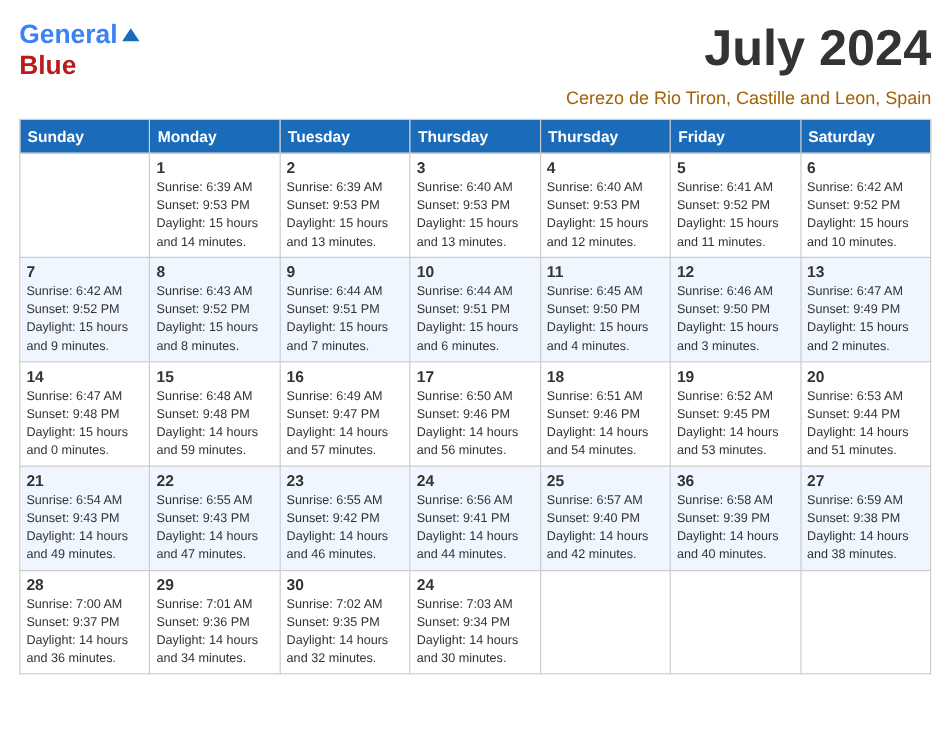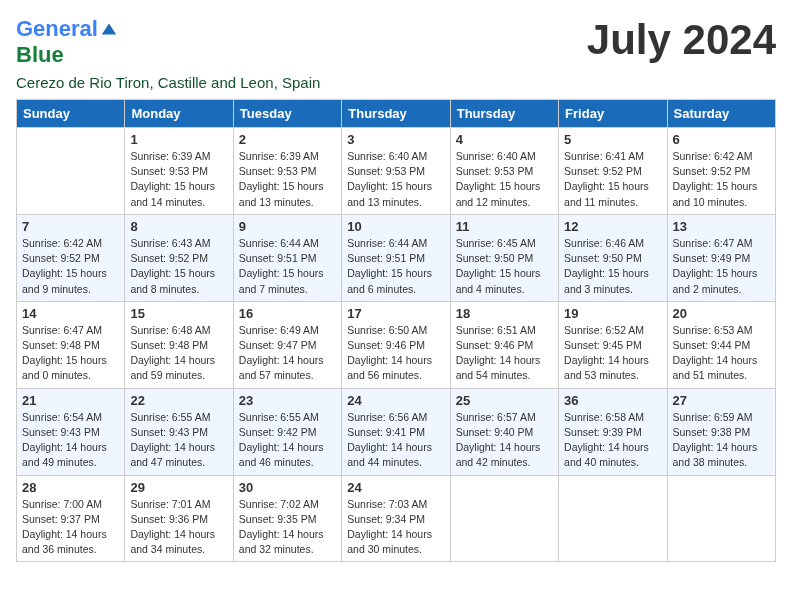--- a/index.html
+++ b/index.html
@@ -26,37 +26,37 @@
       align-items: center;
     }
     .logo-general {
       font-size: 22px;
       font-weight: bold;
       color: #3b82f6;
     }
     .logo-blue {
       font-size: 22px;
       font-weight: bold;
-      color: #15803d;
+      color: #b91c1c;
     }
     .logo-icon {
       width: 18px;
       height: 18px;
       margin-left: 2px;
     }
     .month-title {
       font-size: 42px;
       font-weight: bold;
       color: #333;
       text-align: center;
     }
     .subtitle {
-      text-align: left;
+      text-align: right;
       font-size: 15px;
-      color: #14532d;
+      color: #a16207;
       margin-bottom: 8px;
       font-weight: normal;
     }
     .calendar-table {
       width: 100%;
       border-collapse: collapse;
       font-size: 11px;
     }
     .calendar-table th {
       background-color: #1a6bba;

